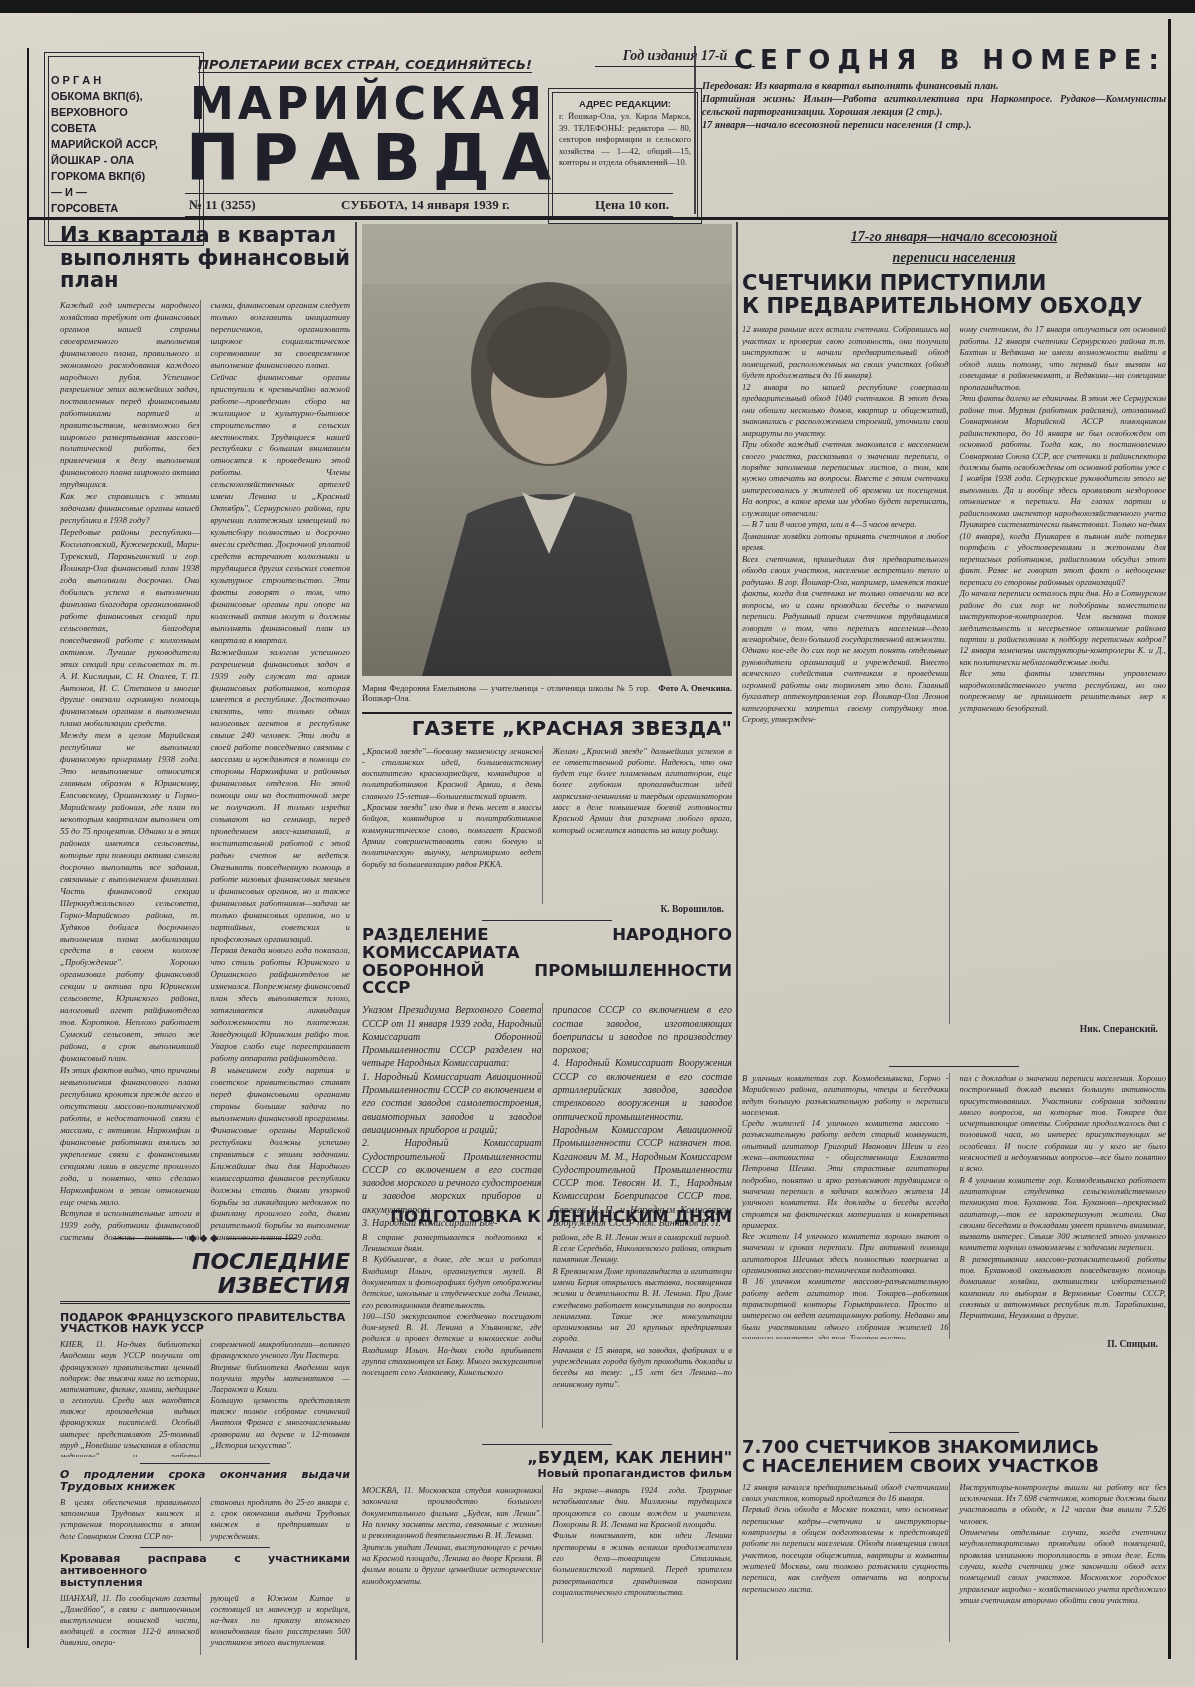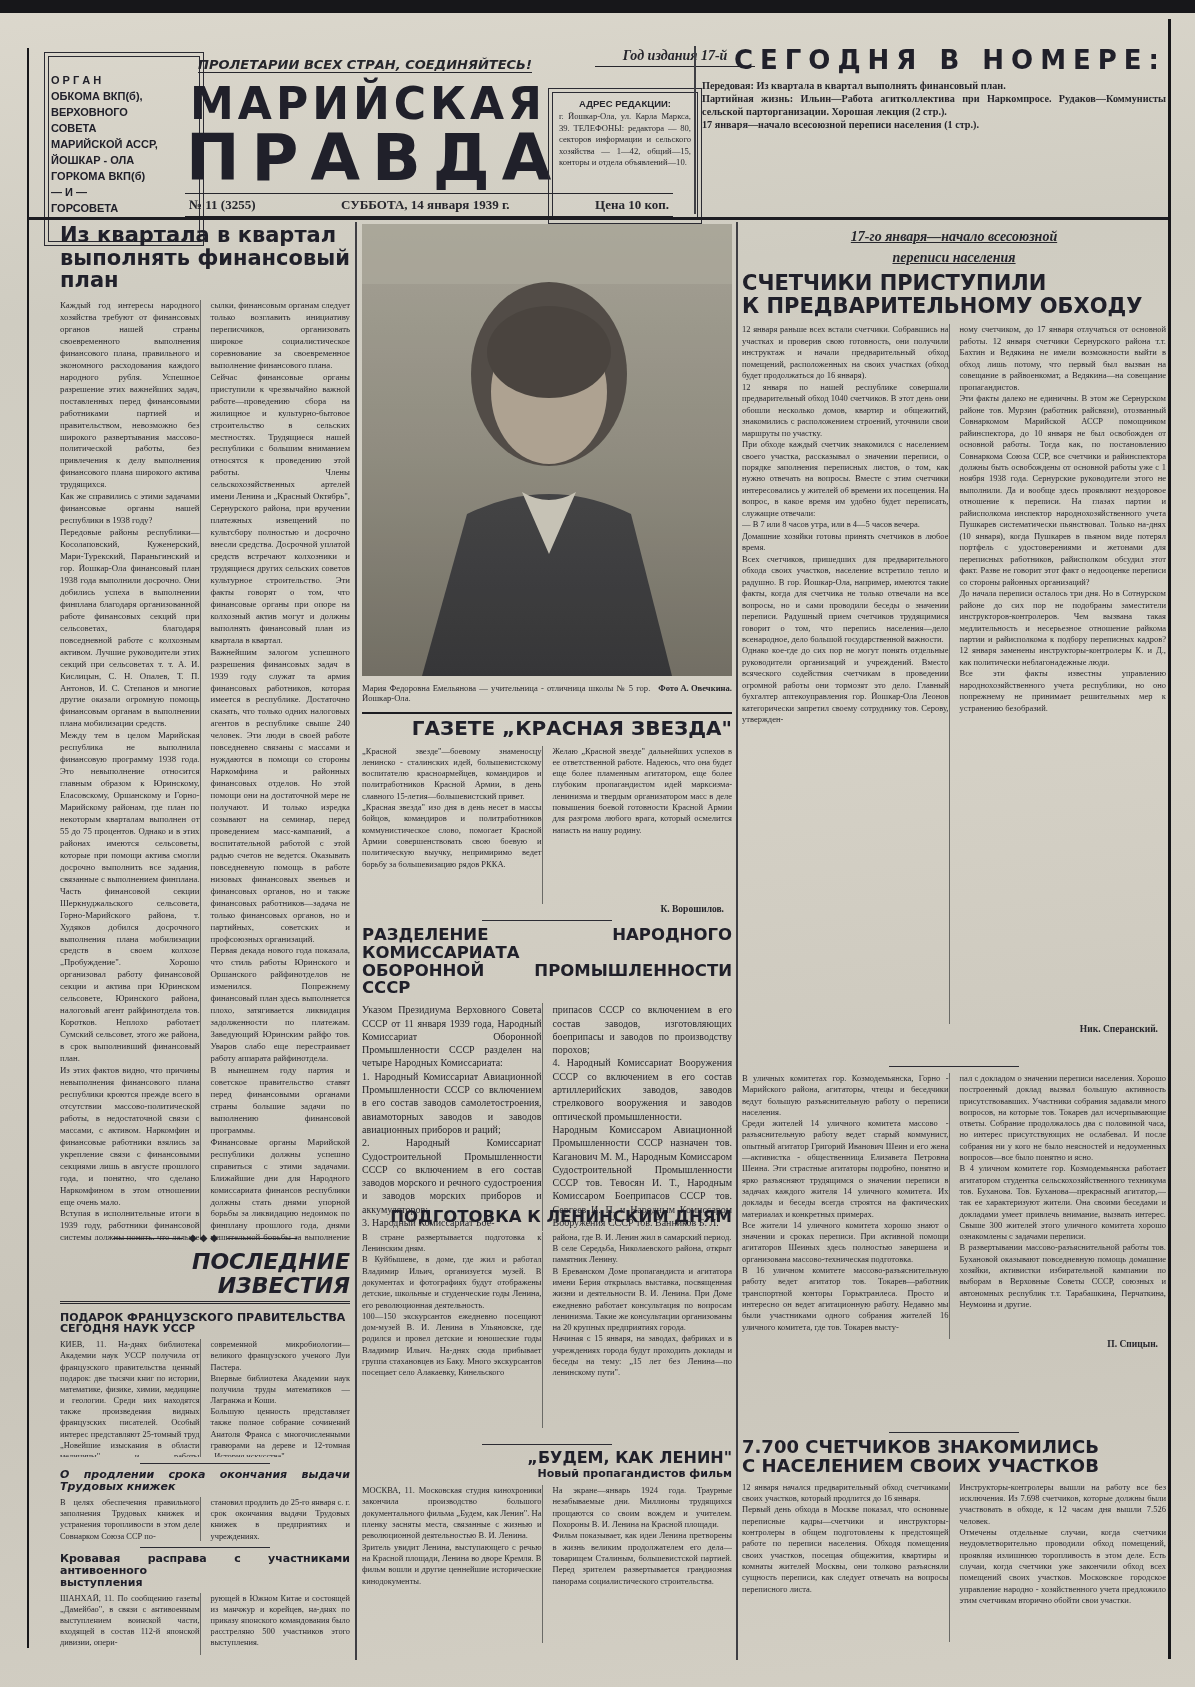--- a/index.html
+++ b/index.html
@@ -5,21 +5,21 @@
   html,body{margin:0;padding:0;background:#f4f3ef;}
   #page{position:relative;width:1195px;height:1687px;overflow:hidden;
         background:linear-gradient(175deg,#dcd8cd 0%,#cfccc1 18%,#d5d1c6 45%,#c9c5ba 75%,#d3cfc4 100%);
         font-family:"Liberation Serif","DejaVu Serif",serif;color:#26262c;}
   .abs{position:absolute;}
   .edge{background:#17171a;}
   .box{border:1.5px solid #2b2b33;}
   .dbl{outline:1px solid #2b2b33;outline-offset:3px;}
   .h{font-family:"DejaVu Sans","Liberation Sans",sans-serif;font-weight:bold;text-align:right;color:#20202a;line-height:1.08;}
   .body-txt{white-space:pre-line;text-align:justify;overflow:hidden;}
-  .twocol{display:flex;}
+  .twocol{display:flex;font-style:italic;}
   .twocol .c{flex:1;white-space:pre-line;text-align:justify;overflow:hidden;}
   .twocol .c2{border-left:1px solid #6a6a66;padding-left:10px;}
   .sig{display:block;text-align:right;font-weight:bold;padding-right:8px;}
   .hsep{border-top:1.5px solid #2b2b33;width:130px;margin:0 auto;}
   .kick{font-style:italic;text-decoration:underline;text-align:center;font-weight:bold;}
   .vline{width:1.5px;background:#3f3f44;}
   .hline{height:2.5px;background:#1d1d22;}
 </style>
 </head>
 <body>
@@ -99,21 +99,21 @@
   <div class="abs" style="left:60px;top:1232px;width:290px;text-align:center;font-size:10px;letter-spacing:3px">
     <span style="display:inline-block;vertical-align:middle;width:70px;border-top:1.5px solid #26262c"></span>
     <span>◆◆◆</span>
     <span style="display:inline-block;vertical-align:middle;width:70px;border-top:1.5px solid #26262c"></span>
   </div>
 
   <div class="abs" style="left:60px;top:1250px;width:290px">
     <div class="h" style="font-size:22px;font-style:italic;border-bottom:3px double #26262c;padding-bottom:3px">ПОСЛЕДНИЕ ИЗВЕСТИЯ</div>
 
     <div class="h body-txt" style="font-size:11px;margin-top:8px">ПОДАРОК ФРАНЦУЗСКОГО ПРАВИТЕЛЬСТВА
-СЕГОДНЯ НАУК УССР</div>
+УЧАСТКОВ НАУК УССР</div>
     <div class="twocol" style="margin-top:4px;font-size:8.4px;line-height:1.33;height:118px">
       <div class="c">КИЕВ, 11. На-днях библиотека Академии наук УССР получила от французского правительства ценный подарок: две тысячи книг по истории, математике, физике, химии, медицине и геологии. Среди них находятся также произведения видных французских писателей. Особый интерес представляют 25-томный труд „Новейшие изыскания в области медицины" и работы основоположника</div>
       <div class="c c2">современной микробиологии—великого французского ученого Луи Пастера.
 Впервые библиотека Академии наук получила труды математиков —Лагранжа и Коши.
 Большую ценность представляет также полное собрание сочинений Анатоля Франса с многочисленными гравюрами на дереве и 12-томная „История искусства".</div>
     </div>
 
     <div class="hsep" style="margin-top:6px"></div>
     <div class="h body-txt" style="font-size:11px;margin-top:5px;font-style:italic">О продлении срока окончания выдачи Трудовых книжек</div>
     <div class="twocol" style="margin-top:4px;font-size:8.4px;line-height:1.33;height:44px">

